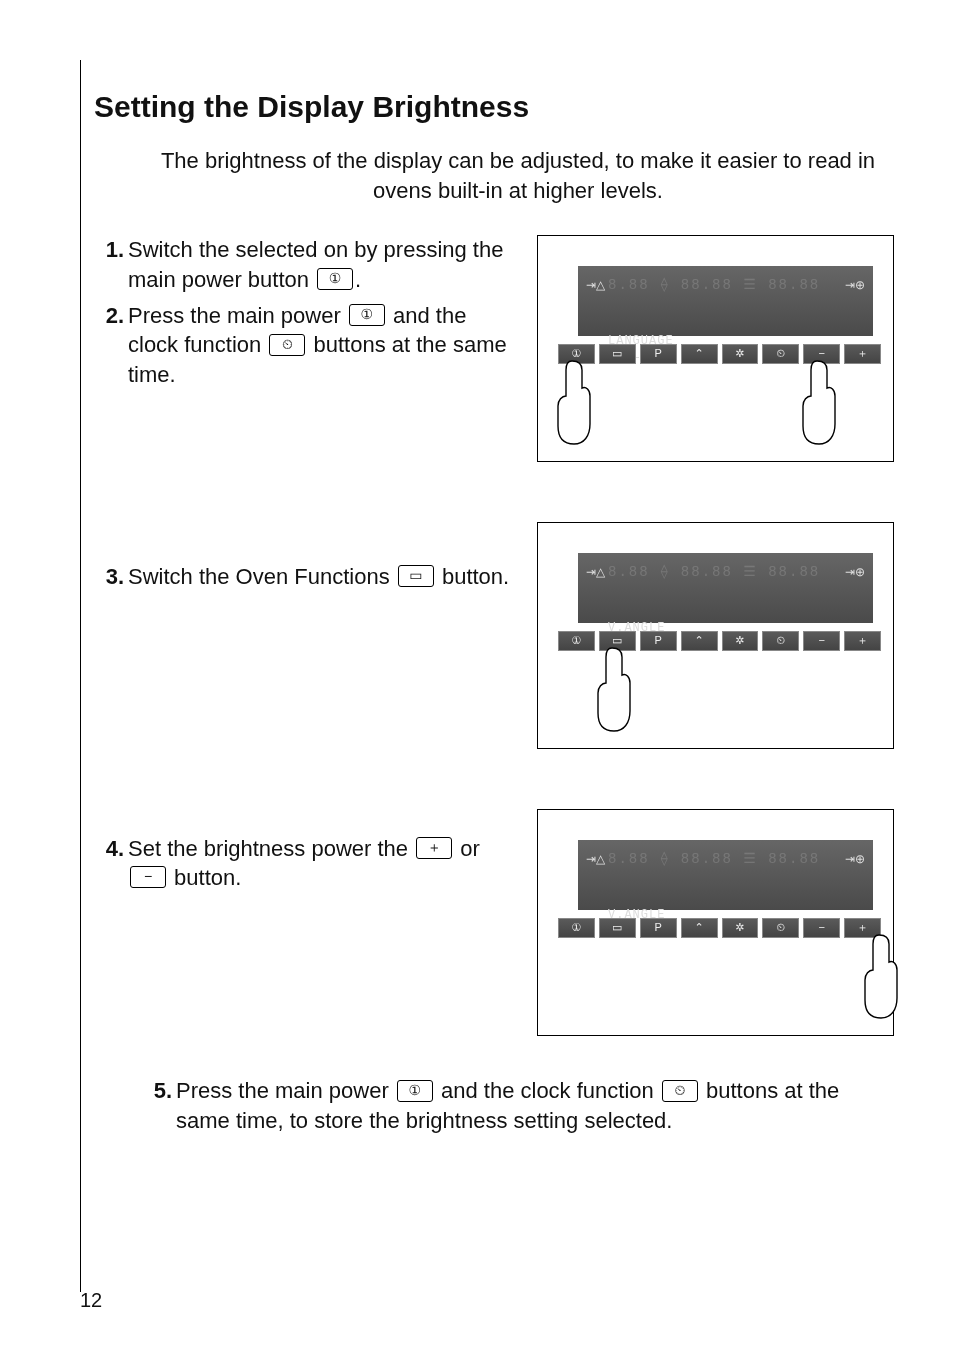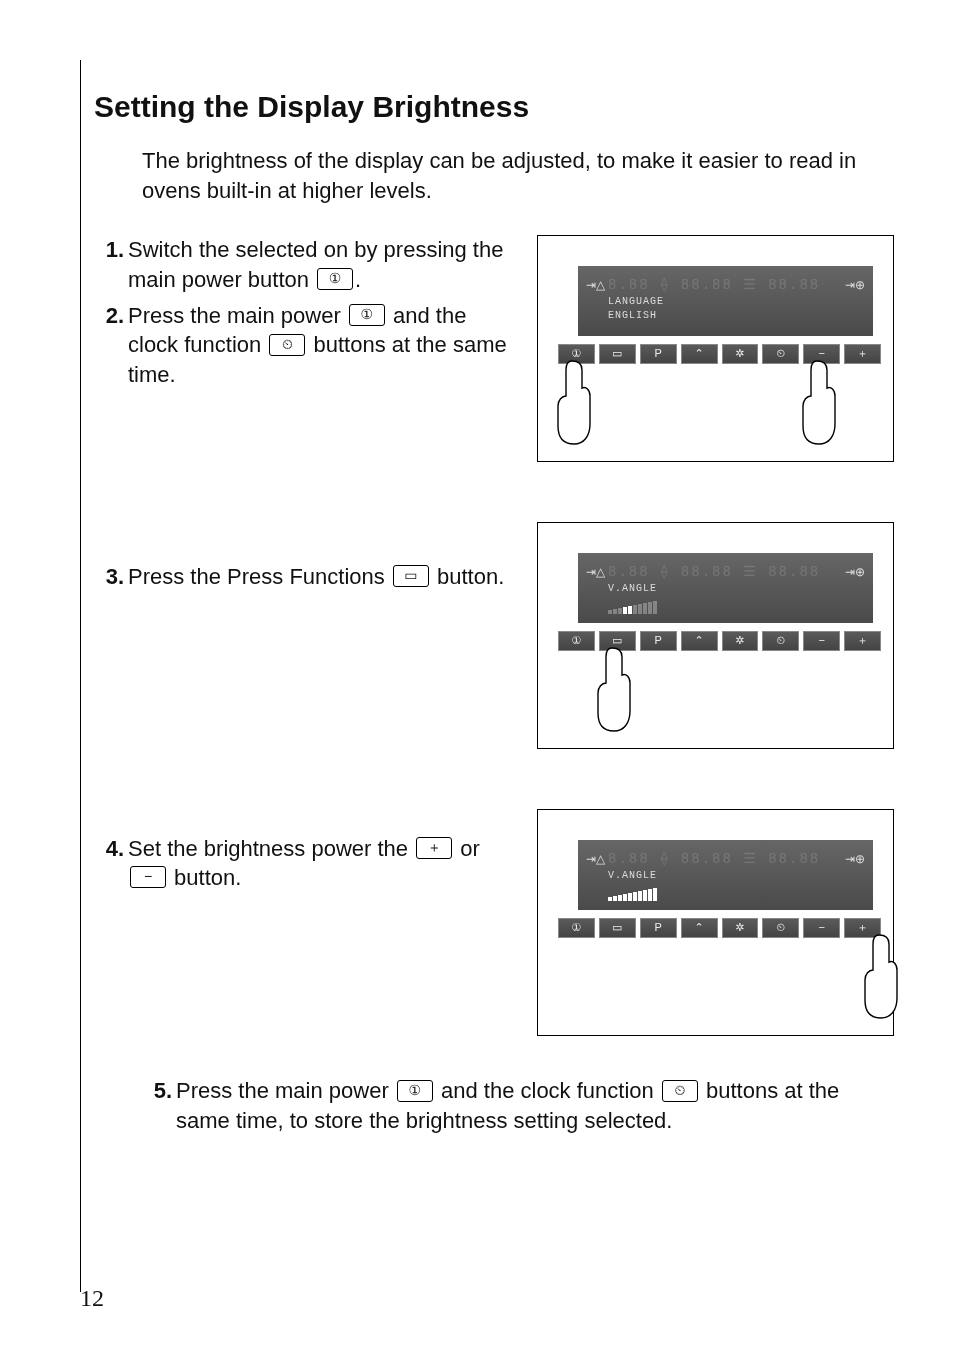--- a/index.html
+++ b/index.html
@@ -31,20 +31,21 @@
   h1.title {
     font-weight: 700;
     font-size: 30px;
     margin: 30px 0 14px 0;
   }
   .intro {
     font-size: 22px;
     line-height: 1.35;
     margin-left: 48px;
     margin-bottom: 30px;
+    text-align: center;
   }
   .instructions {
     display: flex;
     gap: 24px;
   }
   ol.steps {
     list-style: none;
     padding: 0;
     margin: 0;
     width: 430px;
@@ -104,24 +105,25 @@
     position: absolute;
     left: 40px;
     right: 20px;
     top: 30px;
     height: 70px;
     background: linear-gradient(#666,#4a4a4a);
   }
   .fig .disp .line1, .fig .disp .line2 {
     color: #ddd;
     font-family: "Courier New", monospace;
-    font-size: 10px;
+    font-size: 12px;
     letter-spacing: 1px;
     position: absolute;
     left: 30px;
+    margin-top: 38px;
   }
   .fig .disp .line1 { top: 30px; }
   .fig .disp .line2 { top: 44px; }
   .fig .disp .ghost {
     position: absolute;
     top: 10px;
     left: 30px;
     right: 20px;
     color: rgba(255,255,255,0.15);
     font-family: "Courier New", monospace;
@@ -159,22 +161,21 @@
   .finger {
     position: absolute;
     width: 40px;
     height: 90px;
   }
   .finger svg { width: 100%; height: 100%; }
   .page-number {
     position: absolute;
     left: 80px;
     bottom: 40px;
-    font-size: 24px;
-    font-family: Liberation Serif, serif;
+    font-size: 20px;
   }
   .step5 {
     margin-left: 48px;
     font-size: 22px;
     line-height: 1.35;
     display: flex;
     margin-top: 40px;
   }
   .step5 .num {
     font-weight: 700;
@@ -229,21 +230,21 @@
           </span>
         </li>
 
         <li>
             <span class="gap-block"></span>
           </li>
 
         <li>
           <span class="num">3.</span>
           <span class="body">
-            <span>Press the Press Functions </span><span class="inline-icon">▭</span><span> button.</span>
+            <span>Switch the Oven Functions </span><span class="inline-icon">▭</span><span> button.</span>
           </span>
         </li>
 
         <li>
             <span class="gap-block-2"></span>
           </li>
 
         <li>
           <span class="num">4.</span>
           <span class="body">

